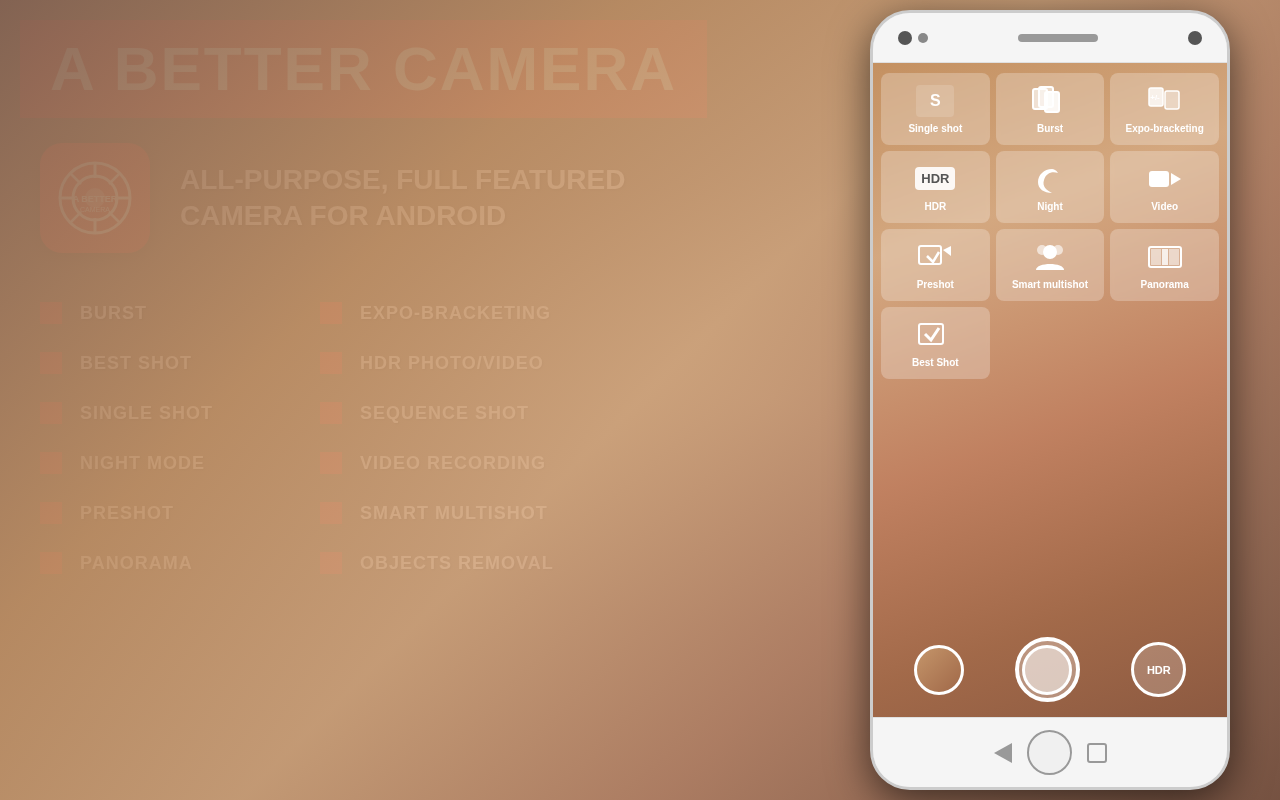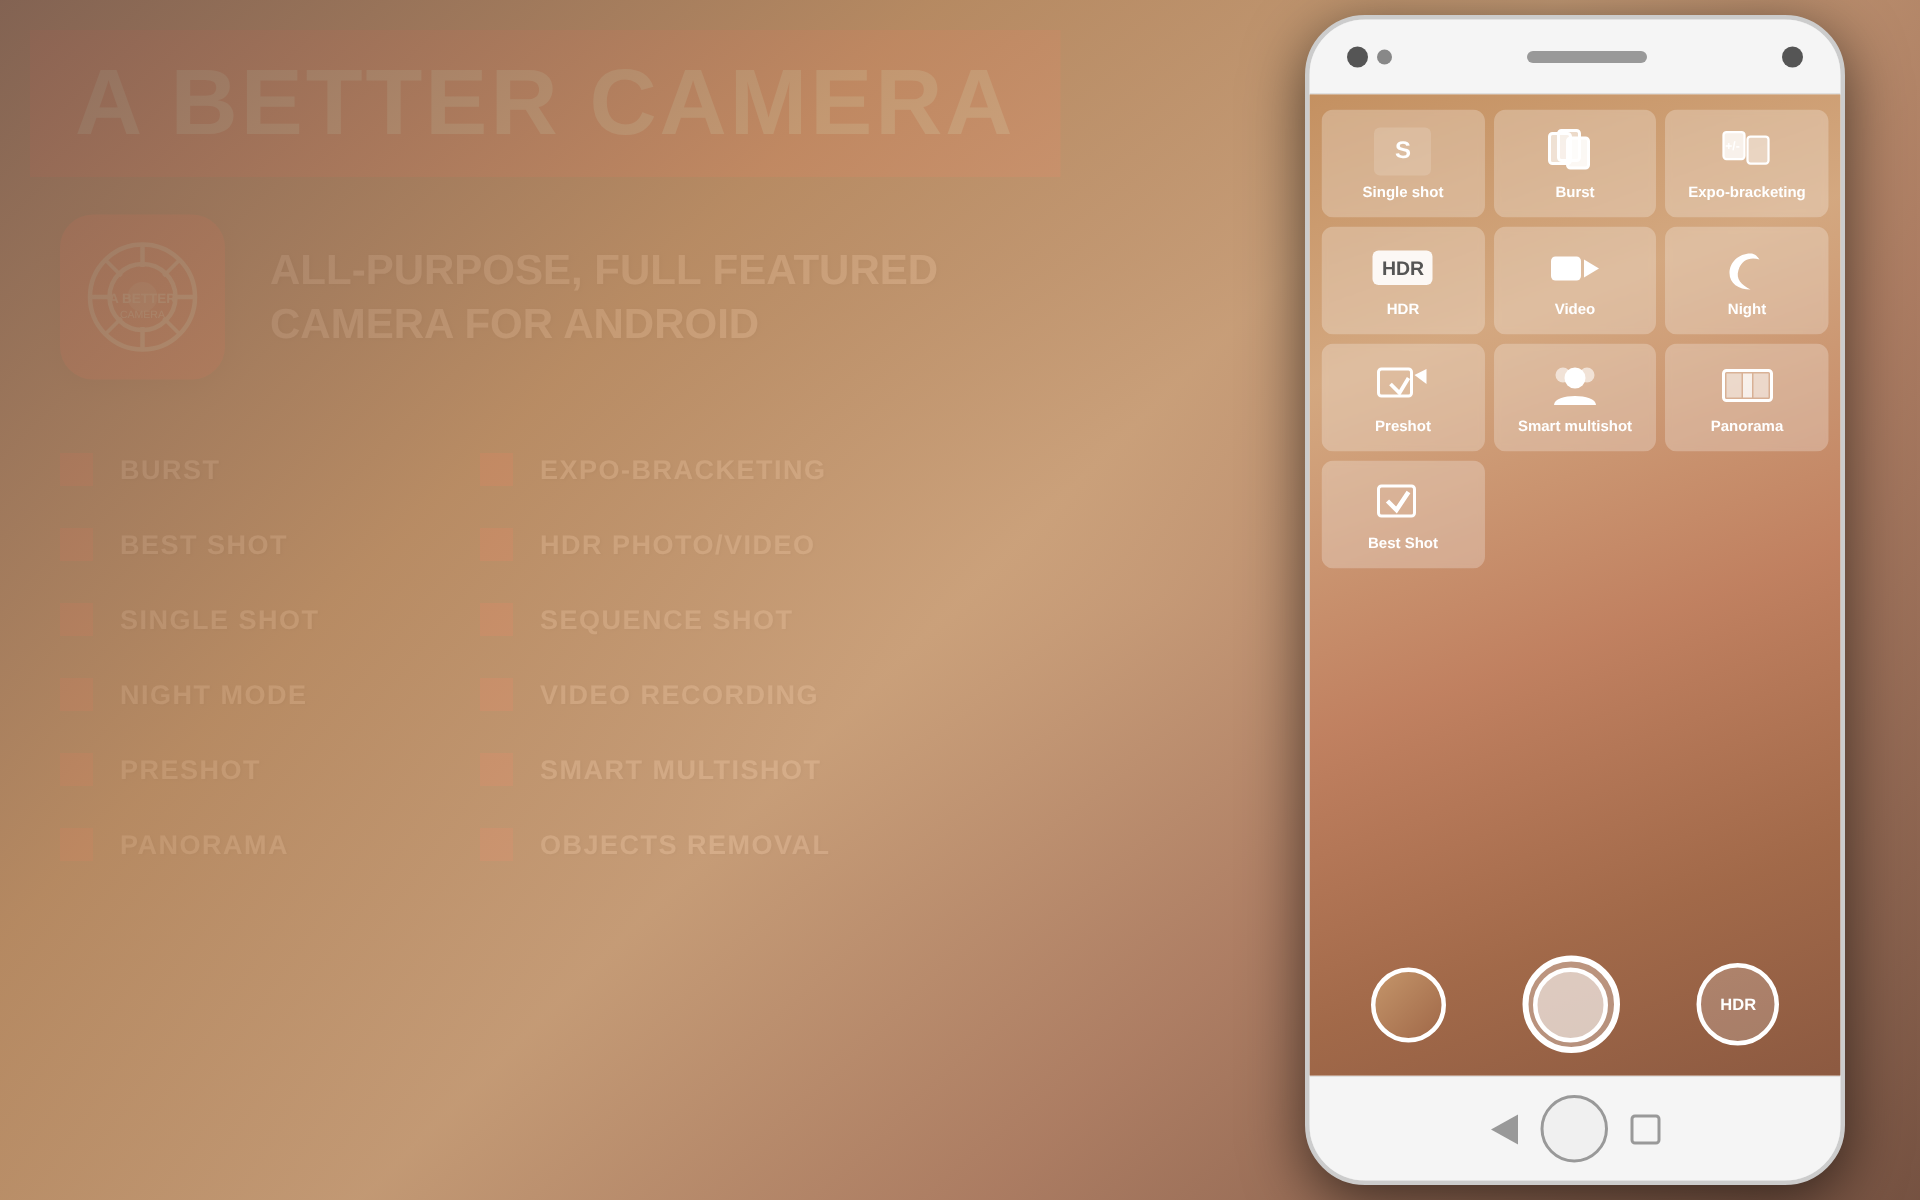--- a/index.html
+++ b/index.html
@@ -475,34 +475,34 @@
           <div class="camera-mode-btn">
             <div class="camera-mode-icon">
               <div style="background:rgba(255,255,255,0.9);color:#555;font-weight:900;font-size:13px;padding:4px 6px;border-radius:4px;">HDR</div>
             </div>
             <span class="camera-mode-label">HDR</span>
           </div>
 
           <div class="camera-mode-btn">
             <div class="camera-mode-icon">
               <svg width="36" height="30" viewBox="0 0 36 30">
+                <path d="M20 5 C12 5, 6 11, 6 18 C6 25, 12 29, 20 29 C14 26, 10 22, 12 16 C14 9, 20 7, 26 9 C24 6, 22 5, 20 5Z" fill="white"></path>
+              </svg>
+            </div>
+            <span class="camera-mode-label">Night</span>
+          </div>
+
+          <div class="camera-mode-btn">
+            <div class="camera-mode-icon">
+              <svg width="36" height="30" viewBox="0 0 36 30">
                 <rect x="2" y="7" width="20" height="16" rx="3" fill="white"></rect>
                 <polygon points="24,9 34,15 24,21" fill="white"></polygon>
               </svg>
             </div>
             <span class="camera-mode-label">Video</span>
-          </div>
-
-          <div class="camera-mode-btn">
-            <div class="camera-mode-icon">
-              <svg width="36" height="30" viewBox="0 0 36 30">
-                <path d="M20 5 C12 5, 6 11, 6 18 C6 25, 12 29, 20 29 C14 26, 10 22, 12 16 C14 9, 20 7, 26 9 C24 6, 22 5, 20 5Z" fill="white"></path>
-              </svg>
-            </div>
-            <span class="camera-mode-label">Night</span>
           </div>
 
           <div class="camera-mode-btn">
             <div class="camera-mode-icon">
               <svg width="36" height="30" viewBox="0 0 36 30">
                 <rect x="2" y="4" width="22" height="18" rx="2" fill="none" stroke="white" stroke-width="2"></rect>
                 <polyline points="10,14 16,20 22,10" fill="none" stroke="white" stroke-width="2.5"></polyline>
                 <path d="M26 8 L34 4 L34 14 Z" fill="white"></path>
               </svg>
             </div>

